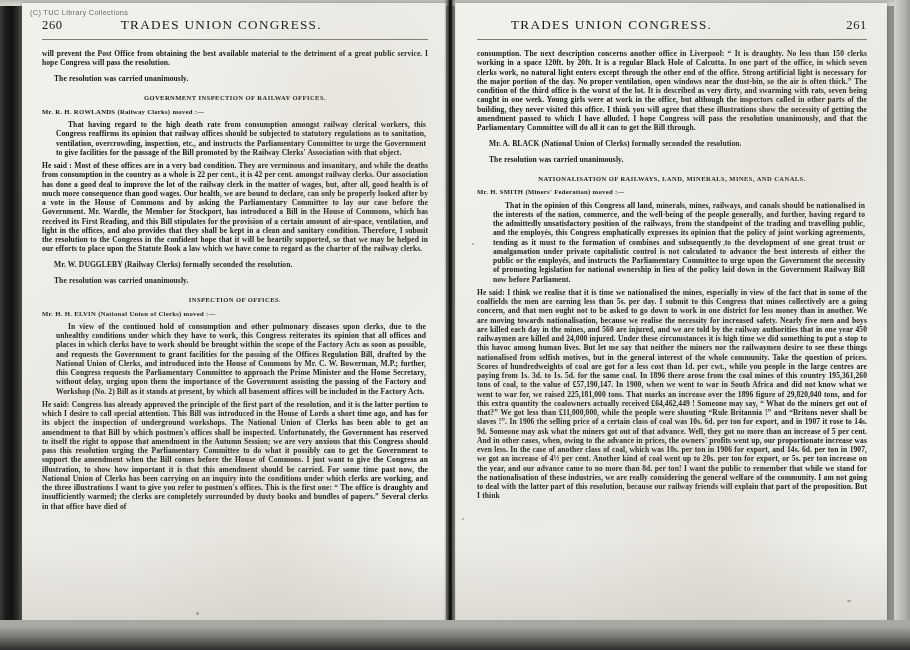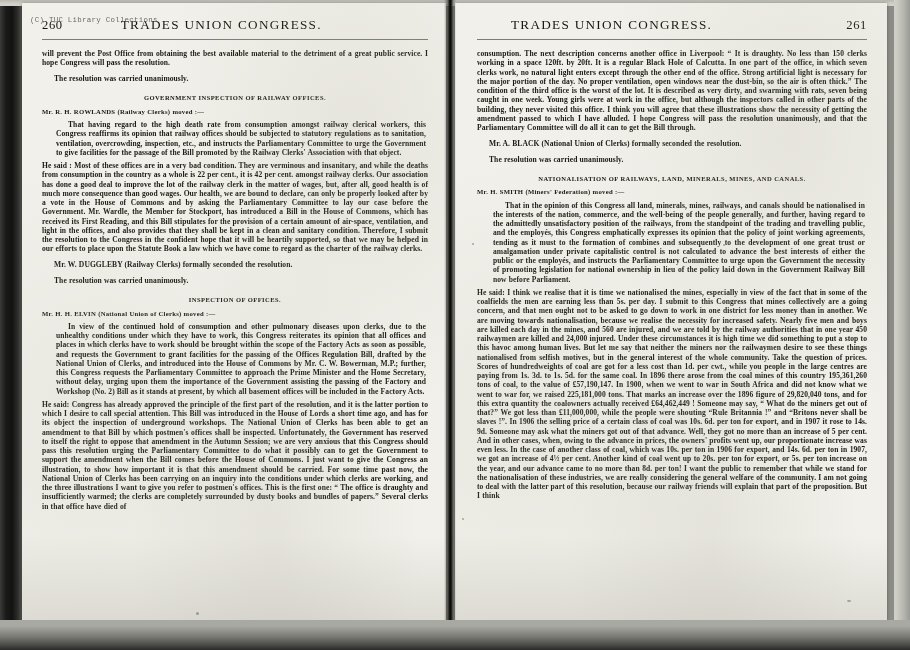--- a/index.html
+++ b/index.html
@@ -155,23 +155,23 @@
     margin: 11px 0 5.5px 0;
     text-transform: uppercase;
     color: #17170f;
   }
 
   .smallcaps { font-size: 6.7px; letter-spacing: 0.04em; }
 
   
   .watermark {
     position: absolute;
-    top: 16px;
+    top: 8px;
     left: 30px;
-    font-family: Liberation Mono, monospace;
+    font-family: Liberation Sans, sans-serif;
     font-size: 7.4px;
     letter-spacing: 0.04em;
     color: #5f5e55;
     opacity: 0.92;
     white-space: nowrap;
     z-index: 6;
     text-align: center;
   }
 
   

